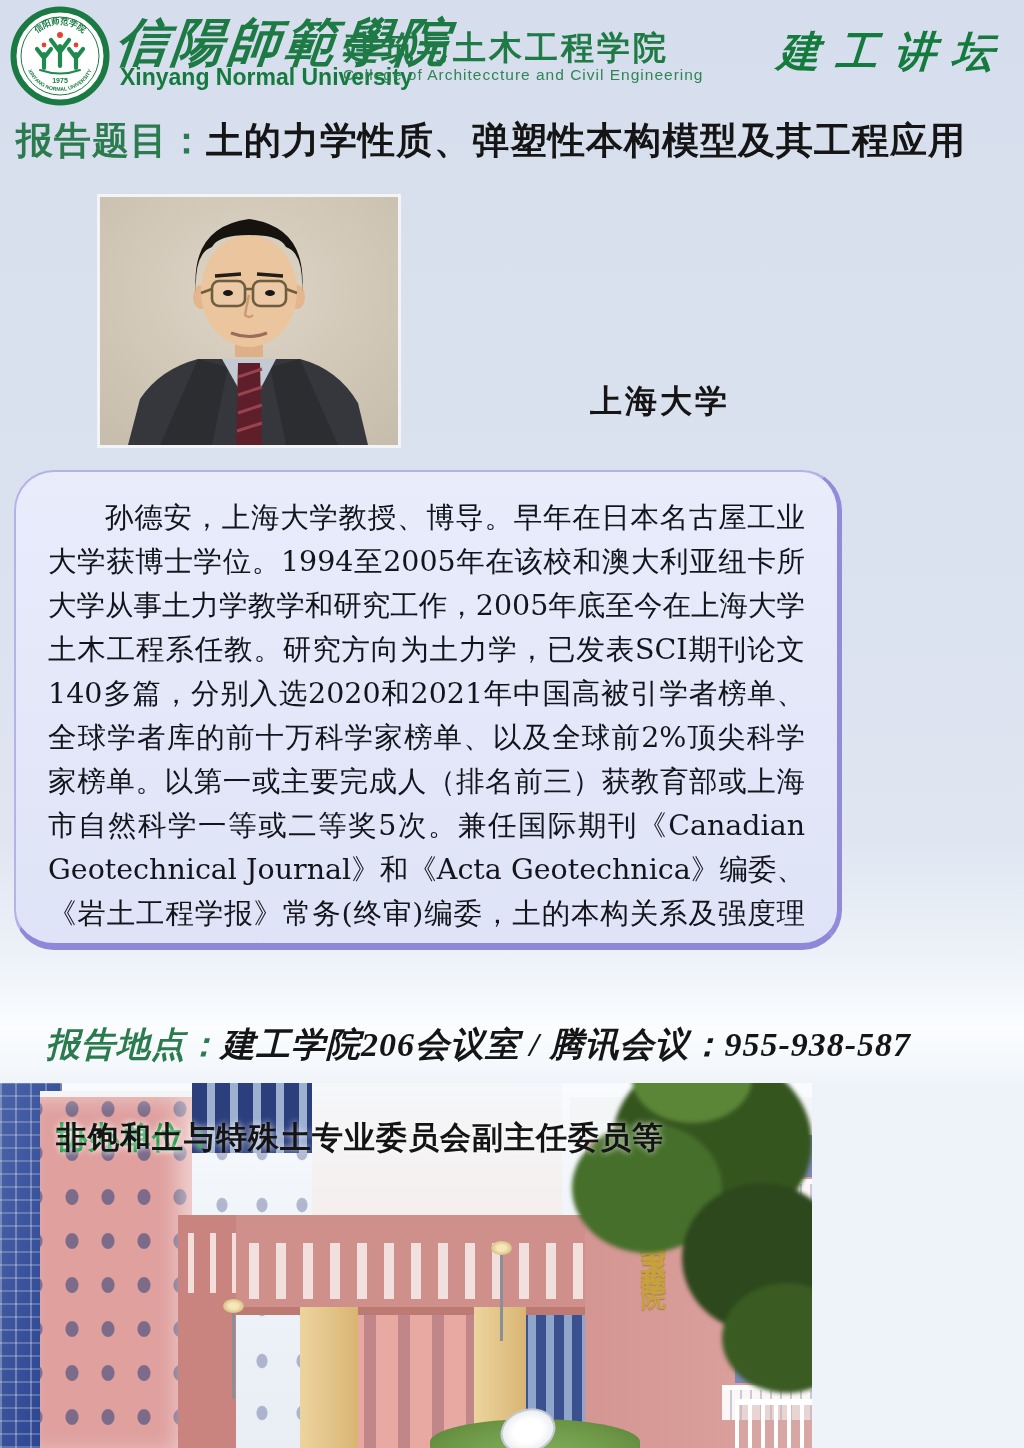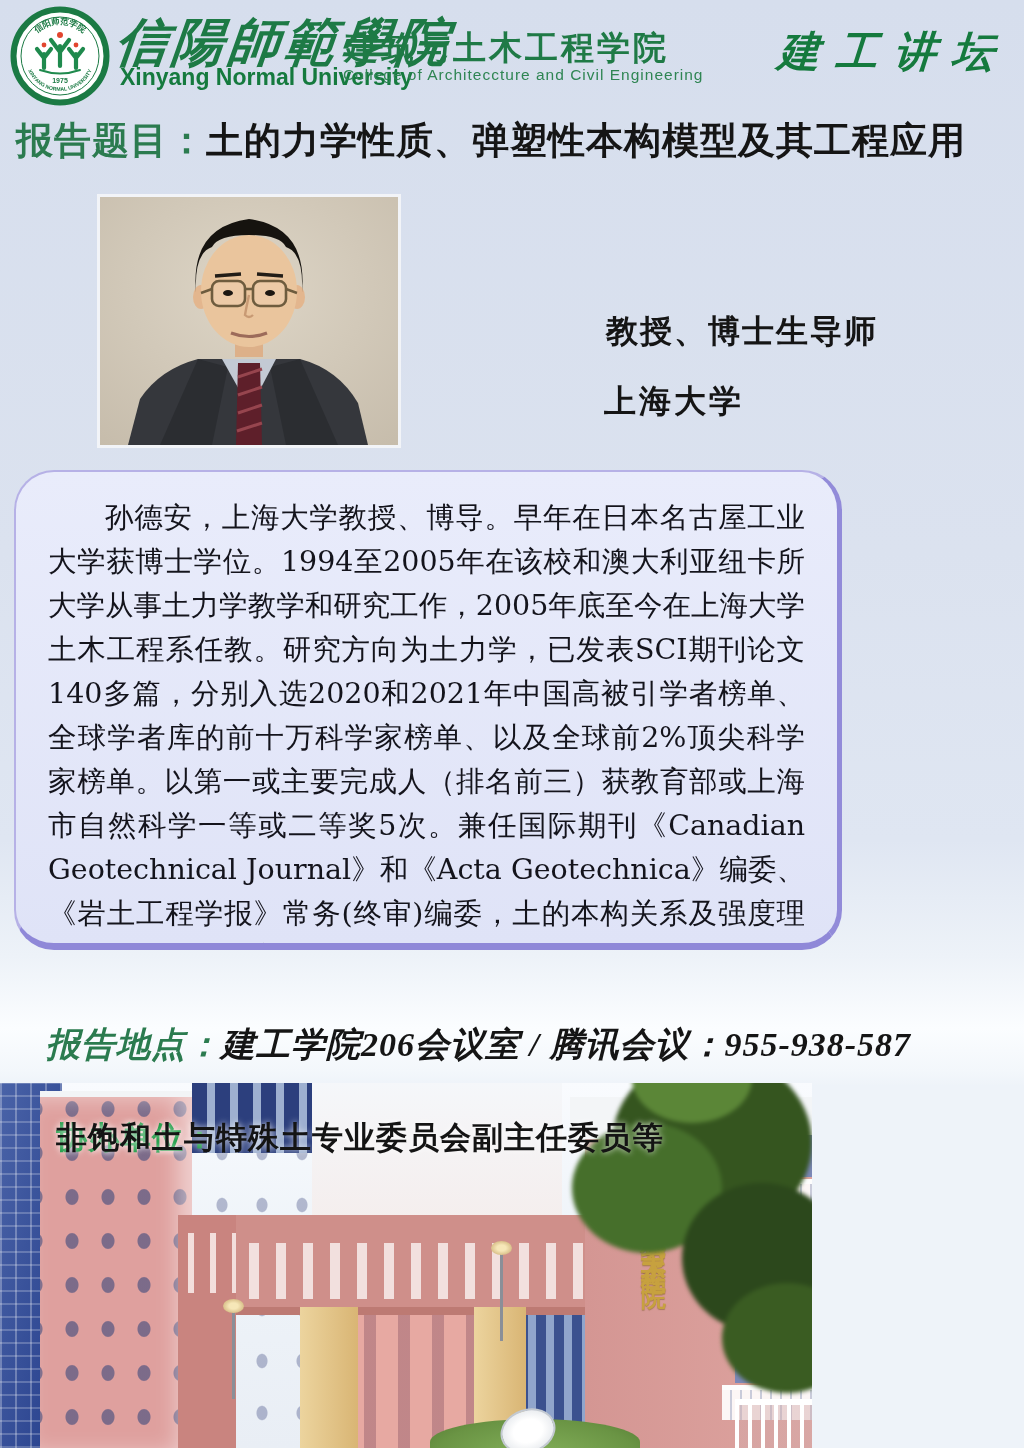--- a/index.html
+++ b/index.html
@@ -25,21 +25,21 @@
   
   .report-title{position:absolute;left:16px;top:116px;font-size:37px;font-weight:bold;white-space:nowrap;letter-spacing:1px;}
   .green{color:#2b7b4f;}
   .dark{color:#151515;}
   
   .speaker-photo{position:absolute;left:100px;top:197px;width:298px;height:248px;box-shadow:0 0 0 3px #f2f4f8;}
   .speaker-line1{position:absolute;left:453px;top:236px;font-size:37px;font-weight:bold;
     font-family:"Liberation Sans",sans-serif;white-space:nowrap;letter-spacing:2px;}
   .speaker-line1 .name{color:#111;margin-left:6px;letter-spacing:4px;}
   .speaker-line2{position:absolute;left:606px;top:310px;font-size:32px;font-weight:bold;color:#151515;white-space:nowrap;letter-spacing:2px;}
-  .speaker-line3{position:absolute;left:604px;top:380px;font-size:32px;font-weight:bold;color:#151515;white-space:nowrap;letter-spacing:3px;}
+  .speaker-line3{position:absolute;left:590px;top:380px;font-size:32px;font-weight:bold;color:#151515;white-space:nowrap;letter-spacing:3px;}
   
   .bio-box{
     position:absolute;left:14px;top:470px;width:828px;height:480px;box-sizing:border-box;
     background:linear-gradient(180deg,#e9ecfb 0%,#dfe3f7 100%);
     border:2px solid #b6b1e6;border-right:5px solid #928bd9;border-bottom:7px solid #8f88d8;
     border-radius:40px;padding:24px 32px 10px 32px;overflow:hidden;
   }
   .bio-text{font-size:28.5px;line-height:44px;color:#14141c;text-align:justify;text-indent:2em;
     font-family:"DejaVu Serif",serif;}
   
@@ -177,21 +177,20 @@
     <rect x="112" y="84" width="33" height="25" rx="7" fill="rgba(255,255,255,0.10)" stroke="#6e5c3e" stroke-width="2.6"></rect>
     <rect x="153" y="84" width="33" height="25" rx="7" fill="rgba(255,255,255,0.10)" stroke="#6e5c3e" stroke-width="2.6"></rect>
     <path d="M145 92 L153 92 M112 92 L101 96 M186 92 L197 96" stroke="#6e5c3e" stroke-width="2.4" fill="none"></path>
     <path d="M115 79 L141 77 M157 77 L183 79" stroke="#221d17" stroke-width="3.4" fill="none"></path>
     <ellipse cx="128" cy="96" rx="5" ry="3" fill="#1c1712"></ellipse>
     <ellipse cx="170" cy="96" rx="5" ry="3" fill="#1c1712"></ellipse>
     <path d="M149 98 Q146 112 145 118 Q149 122 153 118" stroke="#c89a74" stroke-width="2.4" fill="none"></path>
     <path d="M131 136 Q149 143 167 136" stroke="#9c6b5a" stroke-width="3.2" fill="none"></path>
   </svg>
 
-  <div class="speaker-line2">教授、博士生导师</div>
   <div class="speaker-line3">上海大学</div>
 
   <div class="bio-box">
     <div class="bio-text">孙德安，上海大学教授、博导。早年在日本名古屋工业大学获博士学位。1994至2005年在该校和澳大利亚纽卡所大学从事土力学教学和研究工作，2005年底至今在上海大学土木工程系任教。研究方向为土力学，已发表SCI期刊论文140多篇，分别入选2020和2021年中国高被引学者榜单、全球学者库的前十万科学家榜单、以及全球前2%顶尖科学家榜单。以第一或主要完成人（排名前三）获教育部或上海市自然科学一等或二等奖5次。兼任国际期刊《Canadian Geotechnical Journal》和《Acta Geotechnica》编委、《岩土工程学报》常务(终审)编委，土的本构关系及强度理论专业委员会副主任委员、非饱和土与特殊土专业委员会副主任委员等。2023年黄文熙讲座(第26讲)主讲人。</div>
   </div>
 
   <div class="detail-line detail-venue">
     <span class="green">报告地点：</span><span class="dark">建工学院206会议室 / 腾讯会议：955-938-587</span>
   </div>
 

